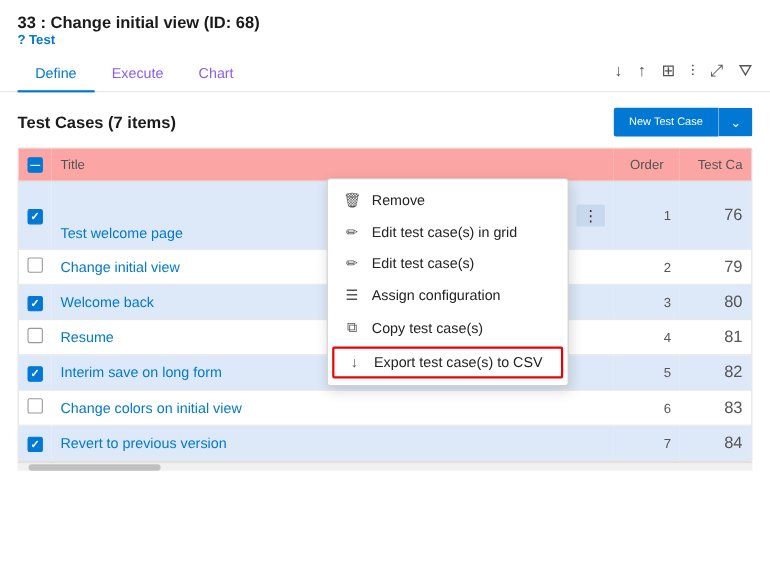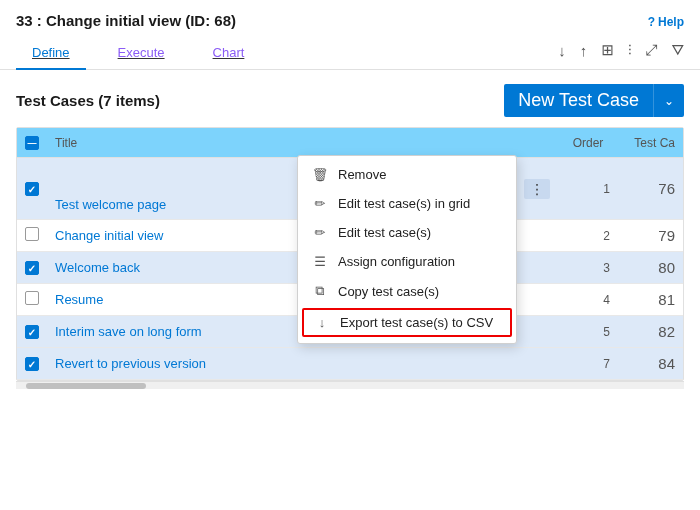--- a/index.html
+++ b/index.html
@@ -19,35 +19,35 @@
       border-bottom: 1px solid #e0e0e0;
       background: #fff;
     }
     .header-title {
       font-size: 15px;
       font-weight: 600;
       color: #1a1a1a;
       margin-bottom: 8px;
       display: flex;
       justify-content: space-between;
-      align-items: flex-end;
+      align-items: flex-start;
+      flex-direction: column;
     }
     .help-link {
       font-size: 12px;
       color: #0078d4;
       cursor: pointer;
       display: flex;
       align-items: center;
       gap: 3px;
     }
     .tabs {
       display: flex;
-      gap: 16px;
-      align-items: center;
-      text-decoration: underline;
+      gap: 0;
+      align-items: center;
     }
     .tab {
       padding: 8px 16px;
       cursor: pointer;
       font-size: 13px;
       color: #8b5cf6;
       border-bottom: 2px solid transparent;
       margin-bottom: -1px;
     }
     .tab.active {
@@ -92,21 +92,21 @@
     }
     .new-test-case-btn-group {
       display: flex;
       align-items: stretch;
     }
     .new-test-case-btn {
       background: #0078d4;
       color: #fff;
       border: none;
       padding: 6px 14px;
-      font-size: 18px;
+      font-size: 10px;
       cursor: pointer;
       border-radius: 2px 0 0 2px;
       font-family: inherit;
     }
     .new-test-case-dropdown {
       background: #0078d4;
       color: #fff;
       border: none;
       border-left: 1px solid #fff3;
       padding: 6px 10px;
@@ -120,21 +120,21 @@
       position: relative;
       border: 1px solid #e0e0e0;
       border-radius: 2px;
       overflow: visible;
     }
     table {
       width: 100%;
       border-collapse: collapse;
     }
     thead tr {
-      background: #7dd3fc;
+      background: #fca5a5;
       border-bottom: 1px solid #e0e0e0;
     }
     thead th {
       padding: 7px 8px;
       text-align: left;
       font-weight: 500;
       color: #555;
       font-size: 12px;
     }
     thead th.order-col { text-align: center; width: 60px; }
@@ -262,21 +262,21 @@
     }
   </style>
 </head>
 <body>
 
 <div class="header">
   <div class="header-title">
     <span>33 : Change initial view (ID: 68)</span>
     <span class="help-link">
       <span>?</span>
-      <span>Help</span>
+      <span>Test</span>
     </span>
   </div>
   <div class="tabs-row">
     <div class="tabs">
       <div class="tab active">Define</div>
       <div class="tab">Execute</div>
       <div class="tab">Chart</div>
     </div>
     <div class="toolbar-icons">
       <span class="toolbar-icon">↓</span>
@@ -367,20 +367,30 @@
           <td class="checkbox-cell">
             <span class="cb checked"></span>
           </td>
           <td>
             <a class="row-title-link">Interim save on long form</a>
           </td>
           <td class="order-cell">5</td>
           <td class="testca-cell">82</td>
         </tr>
 
+        <tr>
+          <td class="checkbox-cell">
+            <span class="cb"></span>
+          </td>
+          <td>
+            <a class="row-title-link">Change colors on initial view</a>
+          </td>
+          <td class="order-cell">6</td>
+          <td class="testca-cell">83</td>
+        </tr>
 
         <tr class="selected-row">
           <td class="checkbox-cell">
             <span class="cb checked"></span>
           </td>
           <td>
             <a class="row-title-link">Revert to previous version</a>
           </td>
           <td class="order-cell">7</td>
           <td class="testca-cell">84</td>

